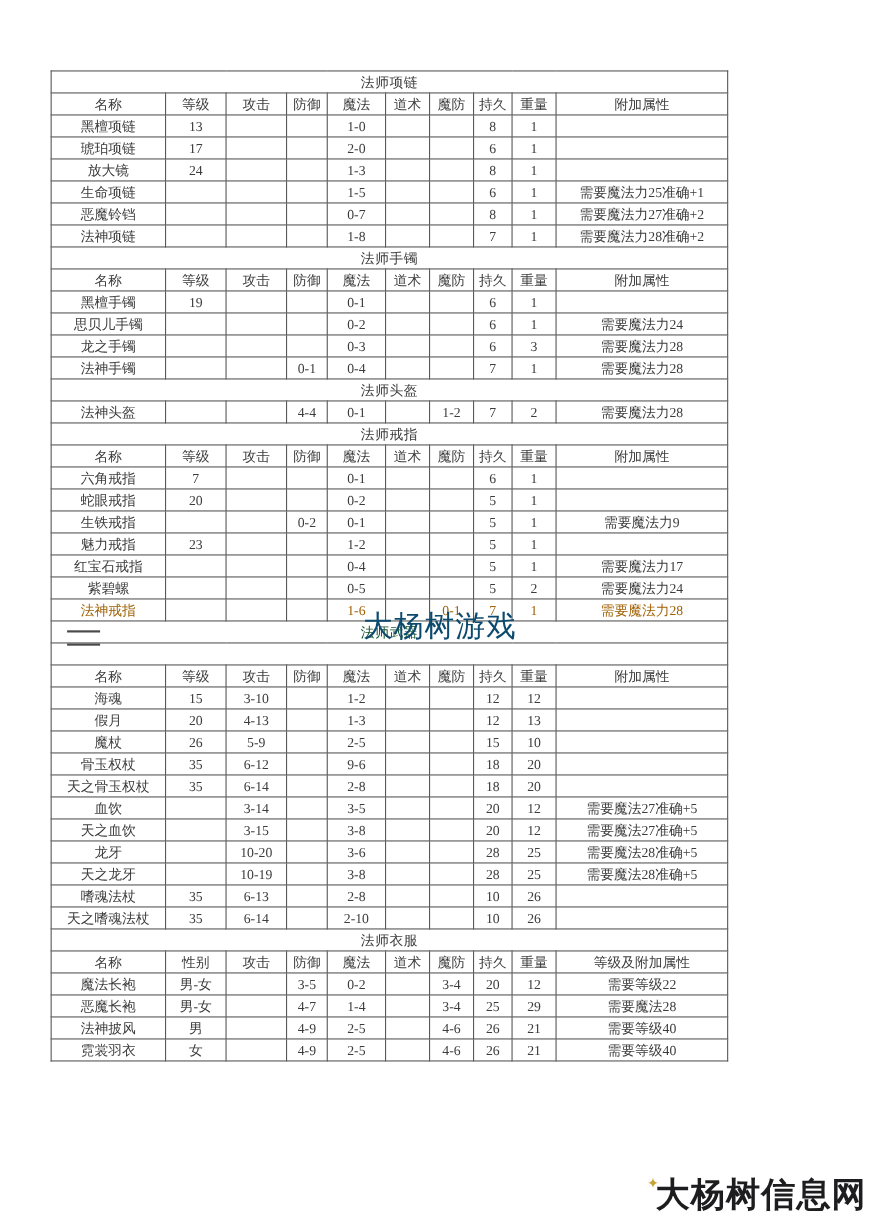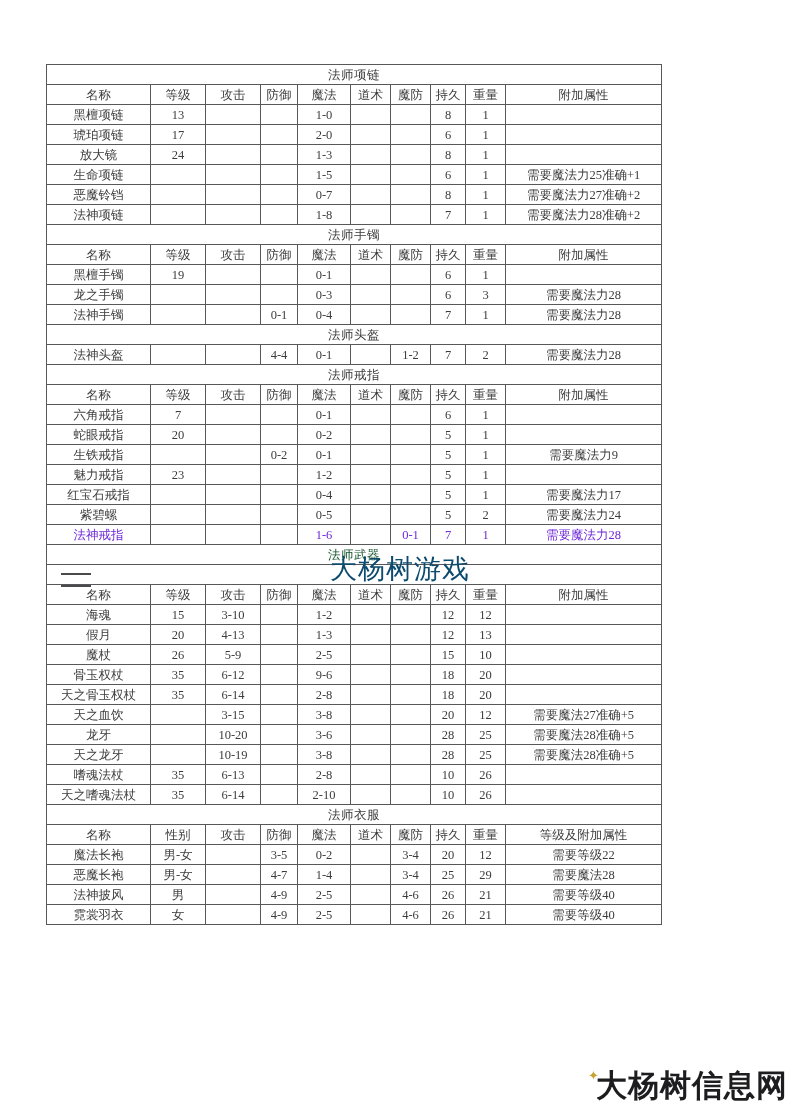--- a/index.html
+++ b/index.html
@@ -54,21 +54,21 @@
     border-top: 1px solid #58585a;
     border-bottom: 1px solid #58585a;
   }
   td.hdr { font-size: 12.5px; }
   td.nm  { font-size: 12.5px; }
   td.extra { font-size: 12.5px; }
   tr.blank td { border-left-color: #58585a; }
   td.empty { }
 
   
-  tr.faded td { color: #6d28d9; border-color: #c9c9ca; font-family: Liberation Serif, serif; }
+  tr.faded td { color: #a16207; border-color: #c9c9ca; font-family: Liberation Serif, serif; }
   td.sect.faded-sect { color: #14532d; border-color: #cfcfd0; }
 
   
   .artifact {
     position: absolute;
     background: #4a4a4c;
     height: 2px;
   }
   #artifact-1 { left: 61px; top: 573px; width: 30px; }
   #artifact-2 { left: 61px; top: 585px; width: 30px; }
@@ -230,20 +230,32 @@
           <td class="">&nbsp;</td>
           <td class="">&nbsp;</td>
           <td class="">0-1</td>
           <td class="">&nbsp;</td>
           <td class="">&nbsp;</td>
           <td class="">6</td>
           <td class="">1</td>
           <td class="extra">&nbsp;</td>
         </tr>
         <tr>
+          <td class="nm">思贝儿手镯</td>
+          <td class="">&nbsp;</td>
+          <td class="">&nbsp;</td>
+          <td class="">&nbsp;</td>
+          <td class="">0-2</td>
+          <td class="">&nbsp;</td>
+          <td class="">&nbsp;</td>
+          <td class="">6</td>
+          <td class="">1</td>
+          <td class="extra">需要魔法力24</td>
+        </tr>
+        <tr>
           <td class="nm">龙之手镯</td>
           <td class="">&nbsp;</td>
           <td class="">&nbsp;</td>
           <td class="">&nbsp;</td>
           <td class="">0-3</td>
           <td class="">&nbsp;</td>
           <td class="">&nbsp;</td>
           <td class="">6</td>
           <td class="">3</td>
           <td class="extra">需要魔法力28</td>
@@ -446,20 +458,32 @@
           <td class="">6-14</td>
           <td class="">&nbsp;</td>
           <td class="">2-8</td>
           <td class="">&nbsp;</td>
           <td class="">&nbsp;</td>
           <td class="">18</td>
           <td class="">20</td>
           <td class="extra">&nbsp;</td>
         </tr>
         <tr>
+          <td class="nm">血饮</td>
+          <td class="">&nbsp;</td>
+          <td class="">3-14</td>
+          <td class="">&nbsp;</td>
+          <td class="">3-5</td>
+          <td class="">&nbsp;</td>
+          <td class="">&nbsp;</td>
+          <td class="">20</td>
+          <td class="">12</td>
+          <td class="extra">需要魔法27准确+5</td>
+        </tr>
+        <tr>
           <td class="nm">天之血饮</td>
           <td class="">&nbsp;</td>
           <td class="">3-15</td>
           <td class="">&nbsp;</td>
           <td class="">3-8</td>
           <td class="">&nbsp;</td>
           <td class="">&nbsp;</td>
           <td class="">20</td>
           <td class="">12</td>
           <td class="extra">需要魔法27准确+5</td>

